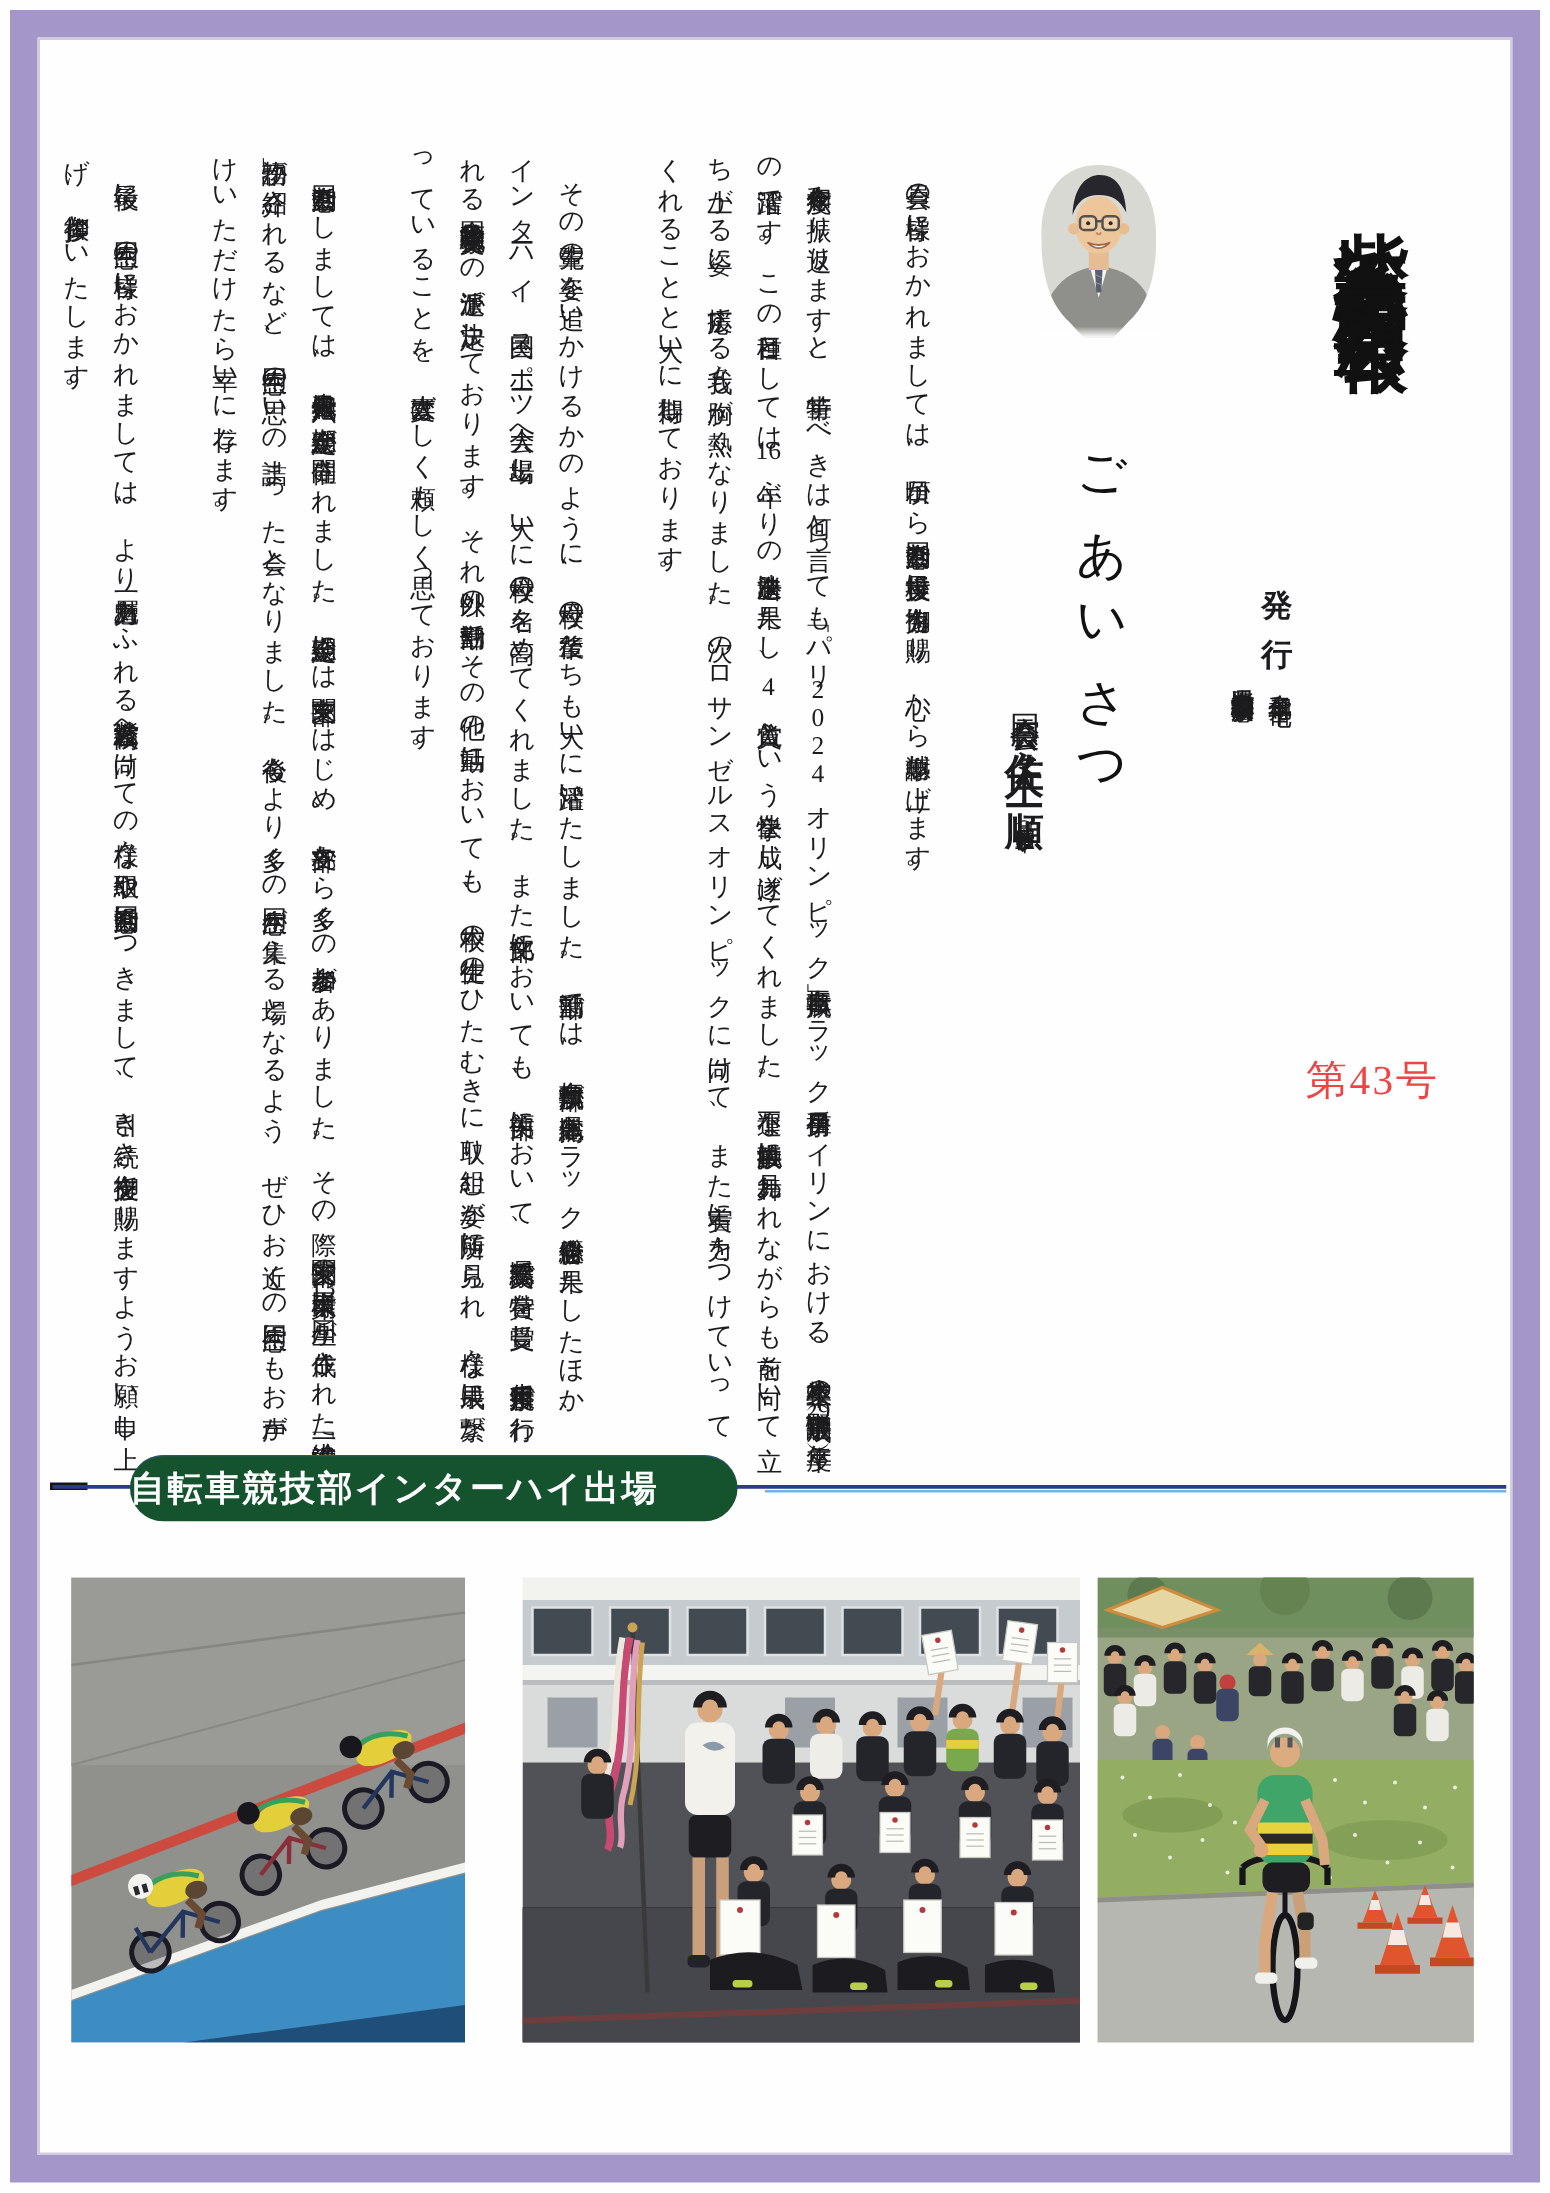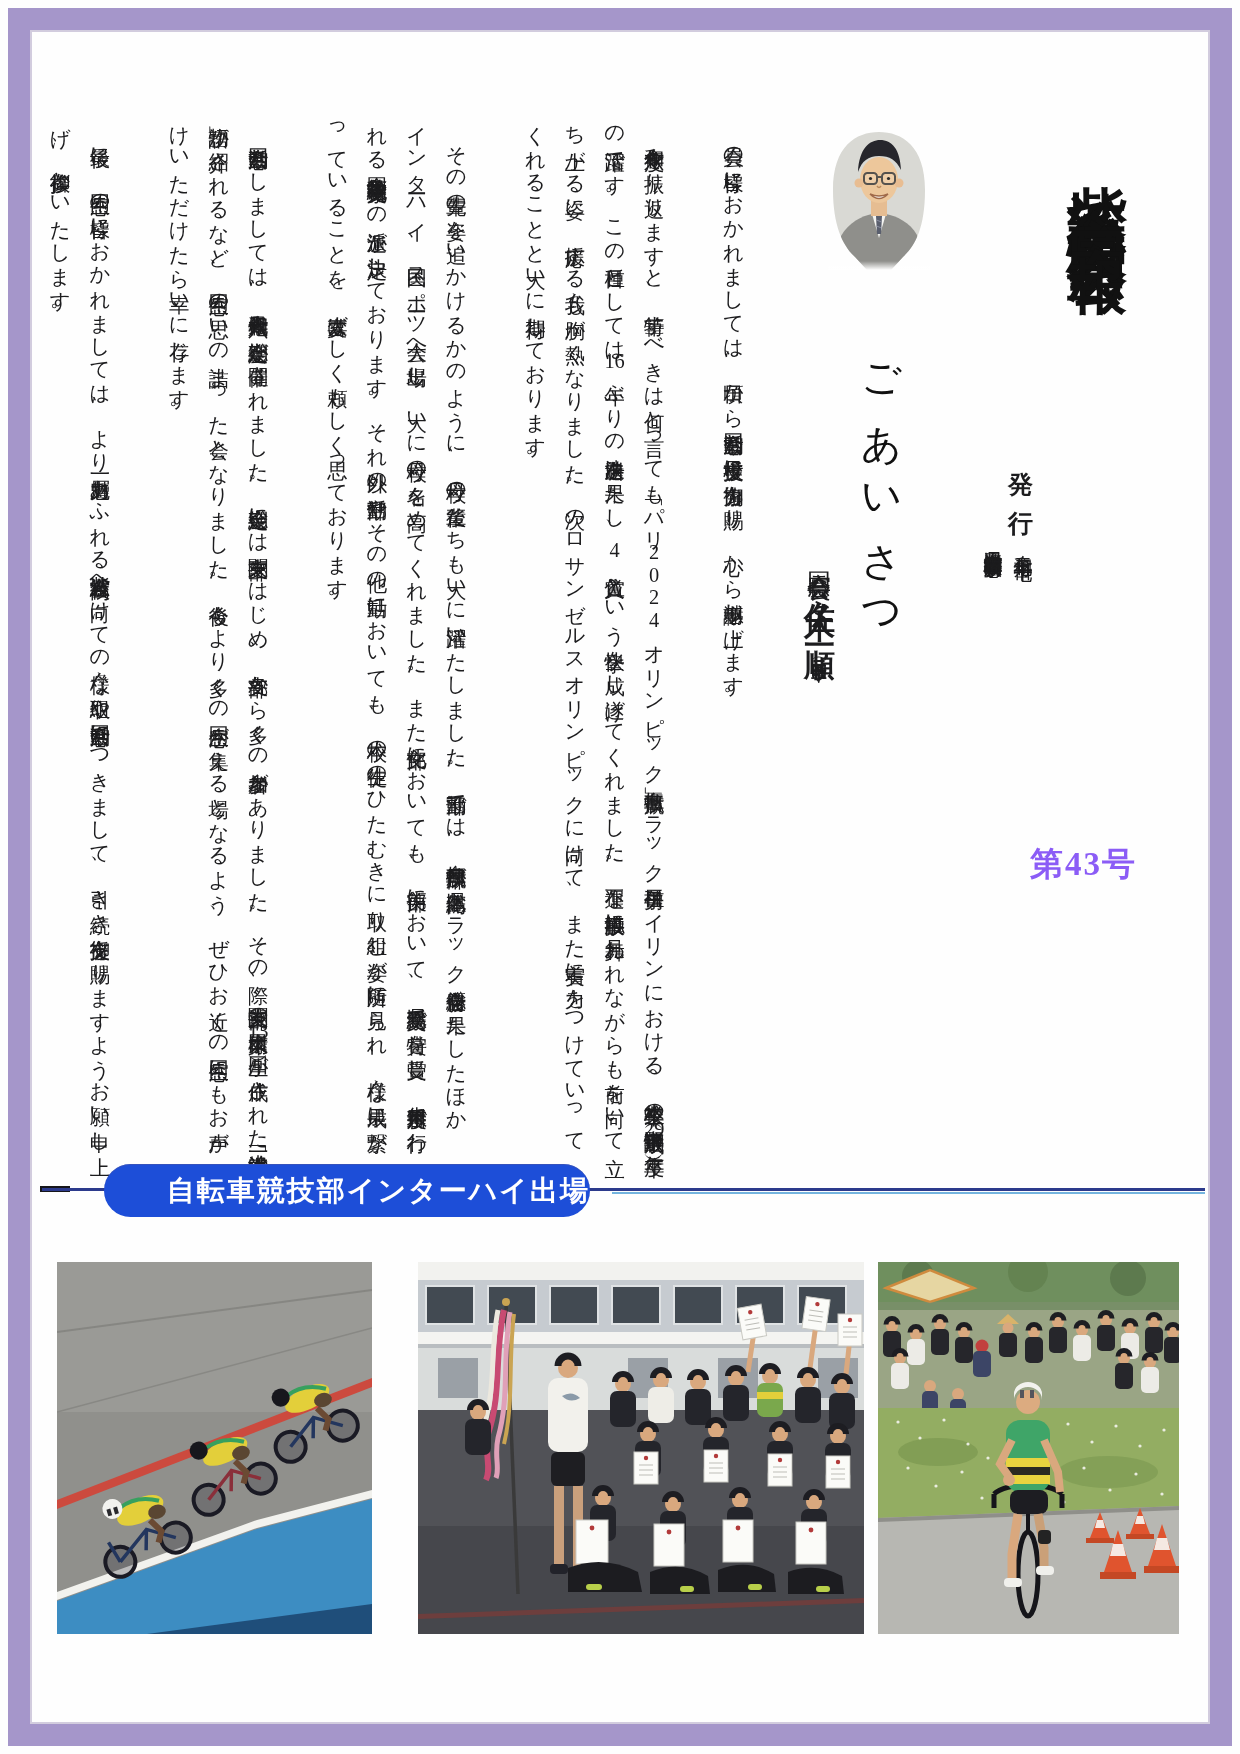--- a/index.html
+++ b/index.html
@@ -19,22 +19,22 @@
     position:absolute;white-space:pre-line;
   }
   .tcy{text-combine-upright:all;}
   .ud{text-orientation:upright;}
   
   .mast-title{
     left:1056px;top:136px;height:700px;
     font-size:60px;font-weight:700;letter-spacing:8px;color:#111;
   }
   .issue-no{
-    position:absolute;left:1030px;top:842px;width:136px;
-    font-size:33px;font-weight:700;letter-spacing:2px;color:#8b5cf6;
+    position:absolute;left:1030px;top:842px;width:136px;text-align:center;
+    font-size:33px;font-weight:400;letter-spacing:2px;color:#ef4444;
   }
   .publish-label{left:1004px;top:452px;font-size:25px;letter-spacing:7px;font-weight:600;}
   .publish-date{left:1010px;top:540px;font-size:19px;letter-spacing:1px;}
   .publisher{left:980px;top:536px;font-size:19px;letter-spacing:0.5px;}
   
   .portrait{position:absolute;left:828px;top:128px;width:102px;height:142px;}
   .greet-heading{left:854px;top:338px;font-size:40px;letter-spacing:14px;color:#111;}
   .author-col{left:798px;top:552px;height:560px;}
   .author-role{font-size:24px;letter-spacing:2px;}
   .author-name{font-size:31px;font-weight:700;letter-spacing:4px;font-family:"Liberation Sans","DejaVu Sans",sans-serif;}
@@ -45,21 +45,21 @@
     font-size:20.4px;line-height:39.6px;letter-spacing:0.5px;
     text-align:justify;
   }
   .body-text p{margin:0;text-indent:1em;}
   
   .rule-navy{position:absolute;left:42px;top:1188px;width:1163px;height:3px;background:#2c3a8c;}
   .rule-blue{position:absolute;left:612px;top:1192px;width:593px;height:2px;background:#74b4de;}
   .rule-tick{position:absolute;left:40px;top:1186px;width:30px;height:6px;background:#16161a;}
   .ribbon-pill{
     position:absolute;left:104px;top:1164px;width:486px;height:53px;border-radius:27px;
-    background:#1d4ed8;display:flex;align-items:center;justify-content:flex-end;
+    background:#14532d;display:flex;align-items:center;justify-content:flex-start;
     box-shadow:0 1px 0 rgba(70,85,170,.6) inset;
   }
   .ribbon-pill span{
     color:#ffffff;font-family:"Liberation Sans","DejaVu Sans",sans-serif;
     font-weight:700;font-size:28px;letter-spacing:2px;
   }
   
   .photo{position:absolute;top:1262px;height:372px;}
   .photo svg{display:block;}
   #photo-track{left:57px;width:315px;}

